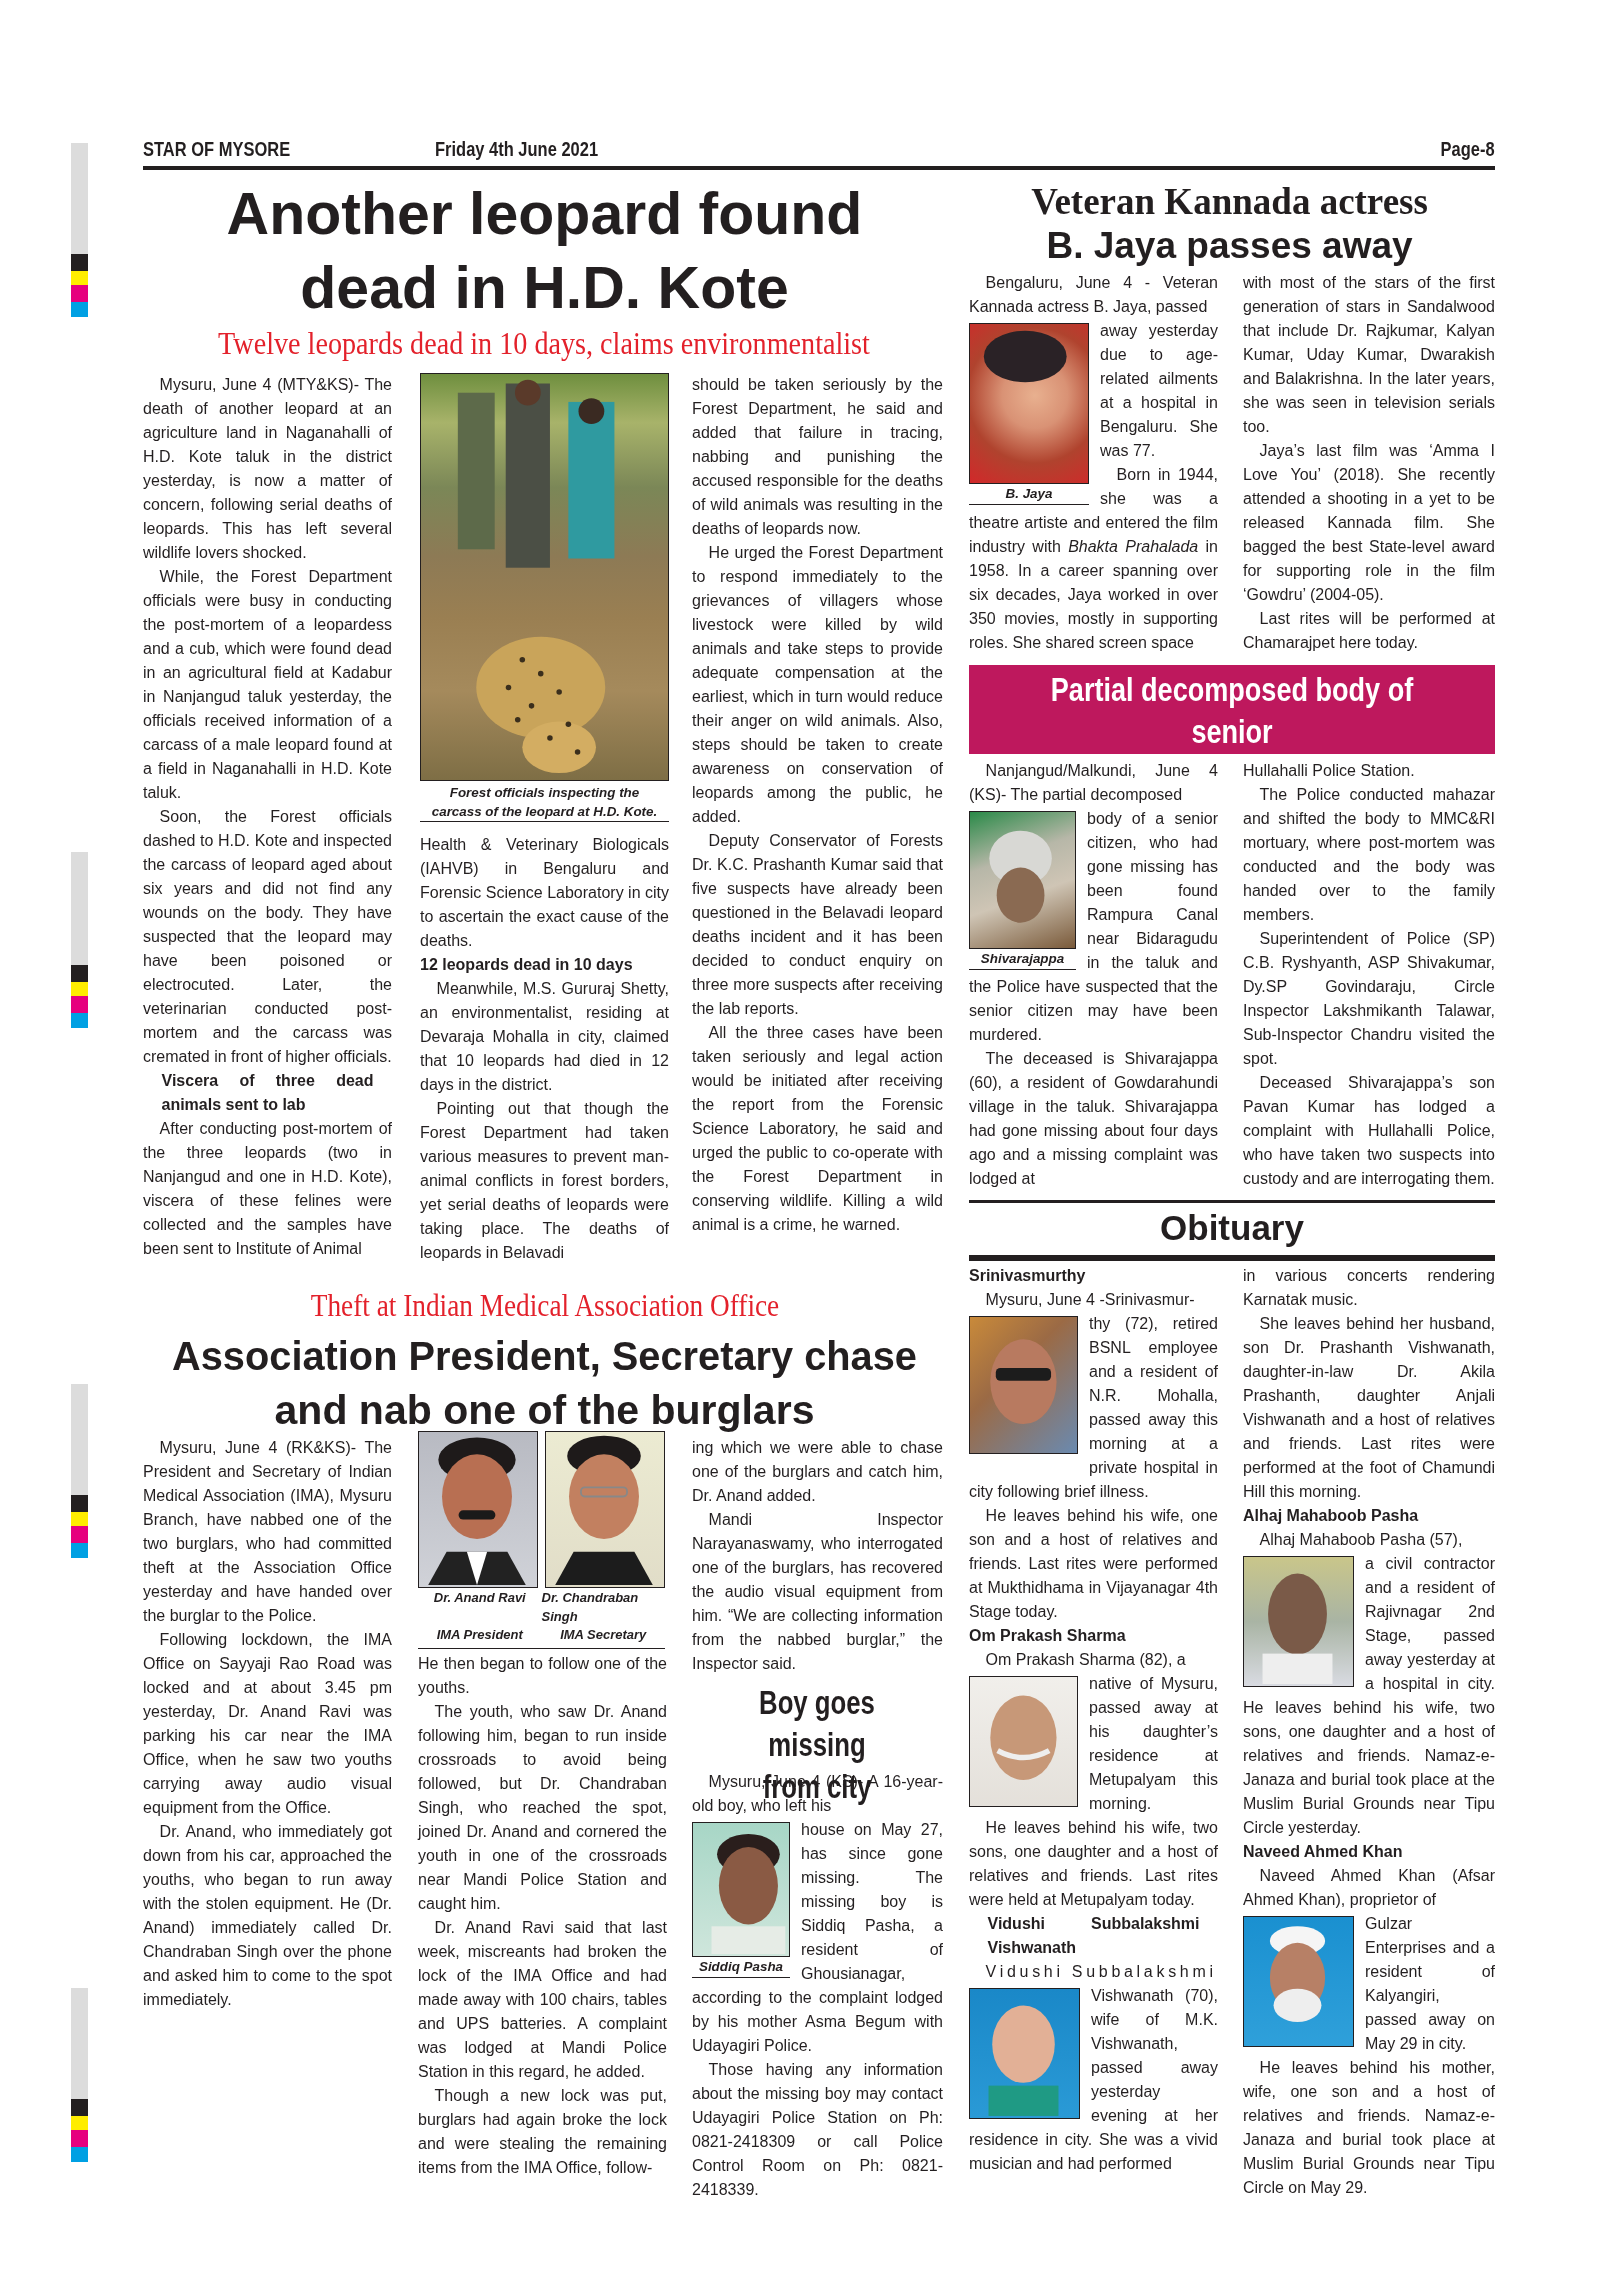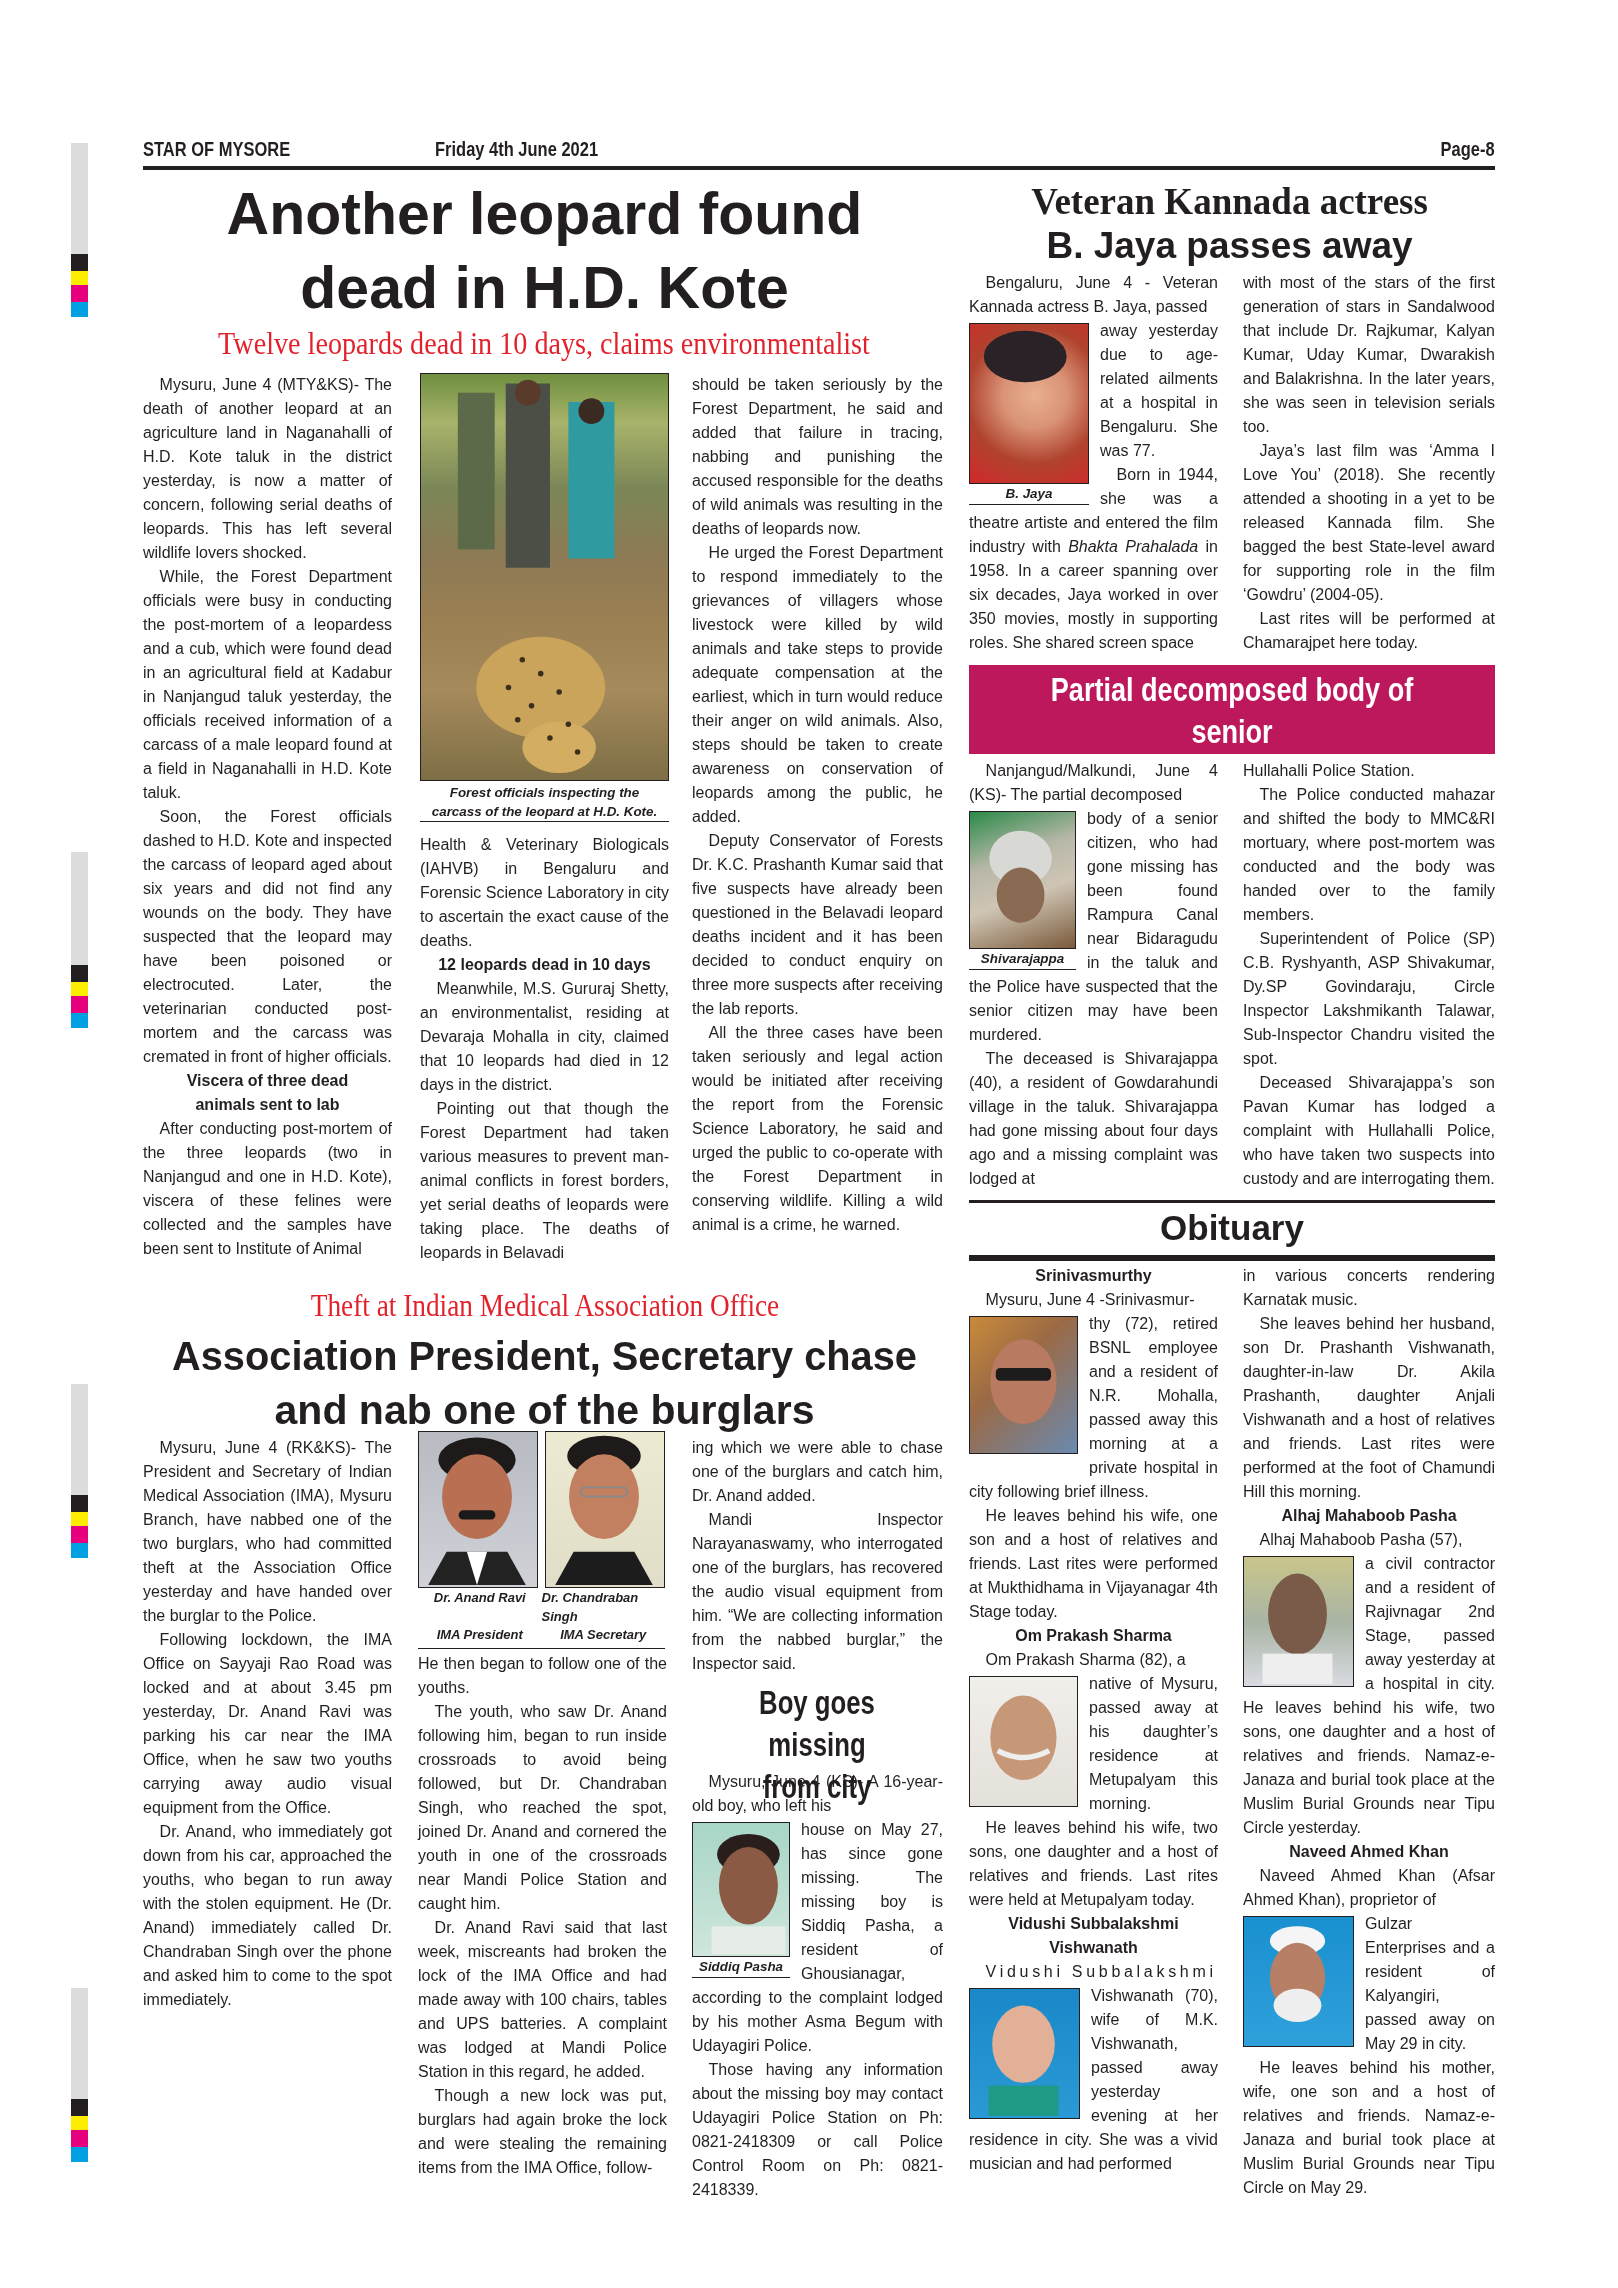--- a/index.html
+++ b/index.html
@@ -21,21 +21,21 @@
   .masthead .page { position: absolute; right: 0; top: 0; transform: scaleX(0.85); transform-origin: right; }
   .rule-top { position: absolute; left: 143px; top: 166px; width: 1352px; height: 3.7px; background: #231f20; }
 
   .hl-big { font-weight: 900; font-size: 61px; line-height: 72px; text-align: center; letter-spacing: 0px; color: #231f20; }
   .hl-red { font-family: "Liberation Serif", serif; color: #e3212b; font-size: 32px; text-align: center; transform: scaleX(0.88); }
   .hl-cond { font-weight: bold; text-align: center; color: #231f20; }
 
   .col { position: absolute; font-size: 16px; line-height: 24px; text-align: justify; color: #231f20; }
   .col p { text-indent: 16.6px; }
   .col p.noind { text-indent: 0; }
-  .col .sub { text-align: center; font-weight: bold; text-indent: 0; }
+  .col .sub { font-weight: bold; text-indent: 0; }
   .col em { font-style: italic; }
 
   .photo { position: absolute; border: 1.8px solid #231f20; overflow: hidden; }
   .caption { position: absolute; font-style: italic; font-weight: bold; font-size: 13.4px; line-height: 18.5px; text-align: center; border-bottom: 1.8px solid #231f20; color: #231f20; }
 
   .float-photo { float: left; margin: 3.7px 11px 3.7px 0; position: relative; }
   .float-photo .pic { border: 1.8px solid #231f20; overflow: hidden; }
   .float-photo .cap { font-style: italic; font-weight: bold; font-size: 13.4px; text-align: center; border-bottom: 1.8px solid #231f20; line-height: 20px; text-indent: 0; }
 
   .blackbox { position: absolute; background: #be185d; color: #fff; text-align: center; font-weight: bold; }
@@ -168,21 +168,21 @@
   <div class="float-photo" style="width:107px;">
     <div class="pic" style="height:138px; background:linear-gradient(160deg,#2a8a48 0%,#b7b7a8 35%,#cfc5b5 60%,#7a5a3a 100%);">
       <svg width="103" height="135" viewBox="0 0 112 146">
           <ellipse cx="55" cy="50" rx="34" ry="30" fill="#d8d8d4"></ellipse>
           <ellipse cx="55" cy="90" rx="26" ry="30" fill="#8a6a52"></ellipse>
         </svg>
     </div>
     <div class="cap">Shivarajappa</div>
   </div>
   <p class="noind">body of a senior citizen, who had gone missing has been found Rampura Canal near Bidaragudu in the taluk and the Police have suspected that the senior citizen may have been murdered.</p>
-  <p>The deceased is Shivarajappa (40), a resident of Gowdarahundi village in the taluk. Shivarajappa had gone missing about four days ago and a missing complaint was lodged at</p>
+  <p>The deceased is Shivarajappa (60), a resident of Gowdarahundi village in the taluk. Shivarajappa had gone missing about four days ago and a missing complaint was lodged at</p>
 </div>
 <div class="col" style="left:1243px; top:759px; width:252px;">
   <p class="noind">Hullahalli Police Station.</p>
   <p>The Police conducted mahazar and shifted the body to MMC&amp;RI mortuary, where post-mortem was conducted and the body was handed over to the family members.</p>
   <p>Superintendent of Police (SP) C.B. Ryshyanth, ASP Shivakumar, Dy.SP Govindaraju, Circle Inspector Lakshmikanth Talawar, Sub-Inspector Chandru visited the spot.</p>
   <p>Deceased Shivarajappa’s son Pavan Kumar has lodged a complaint with Hullahalli Police, who have taken two suspects into custody and are interrogating them.</p>
 </div>
 
 <div class="hline" style="left:969px; top:1200px; width:526px; height:2.8px;"></div>
 

